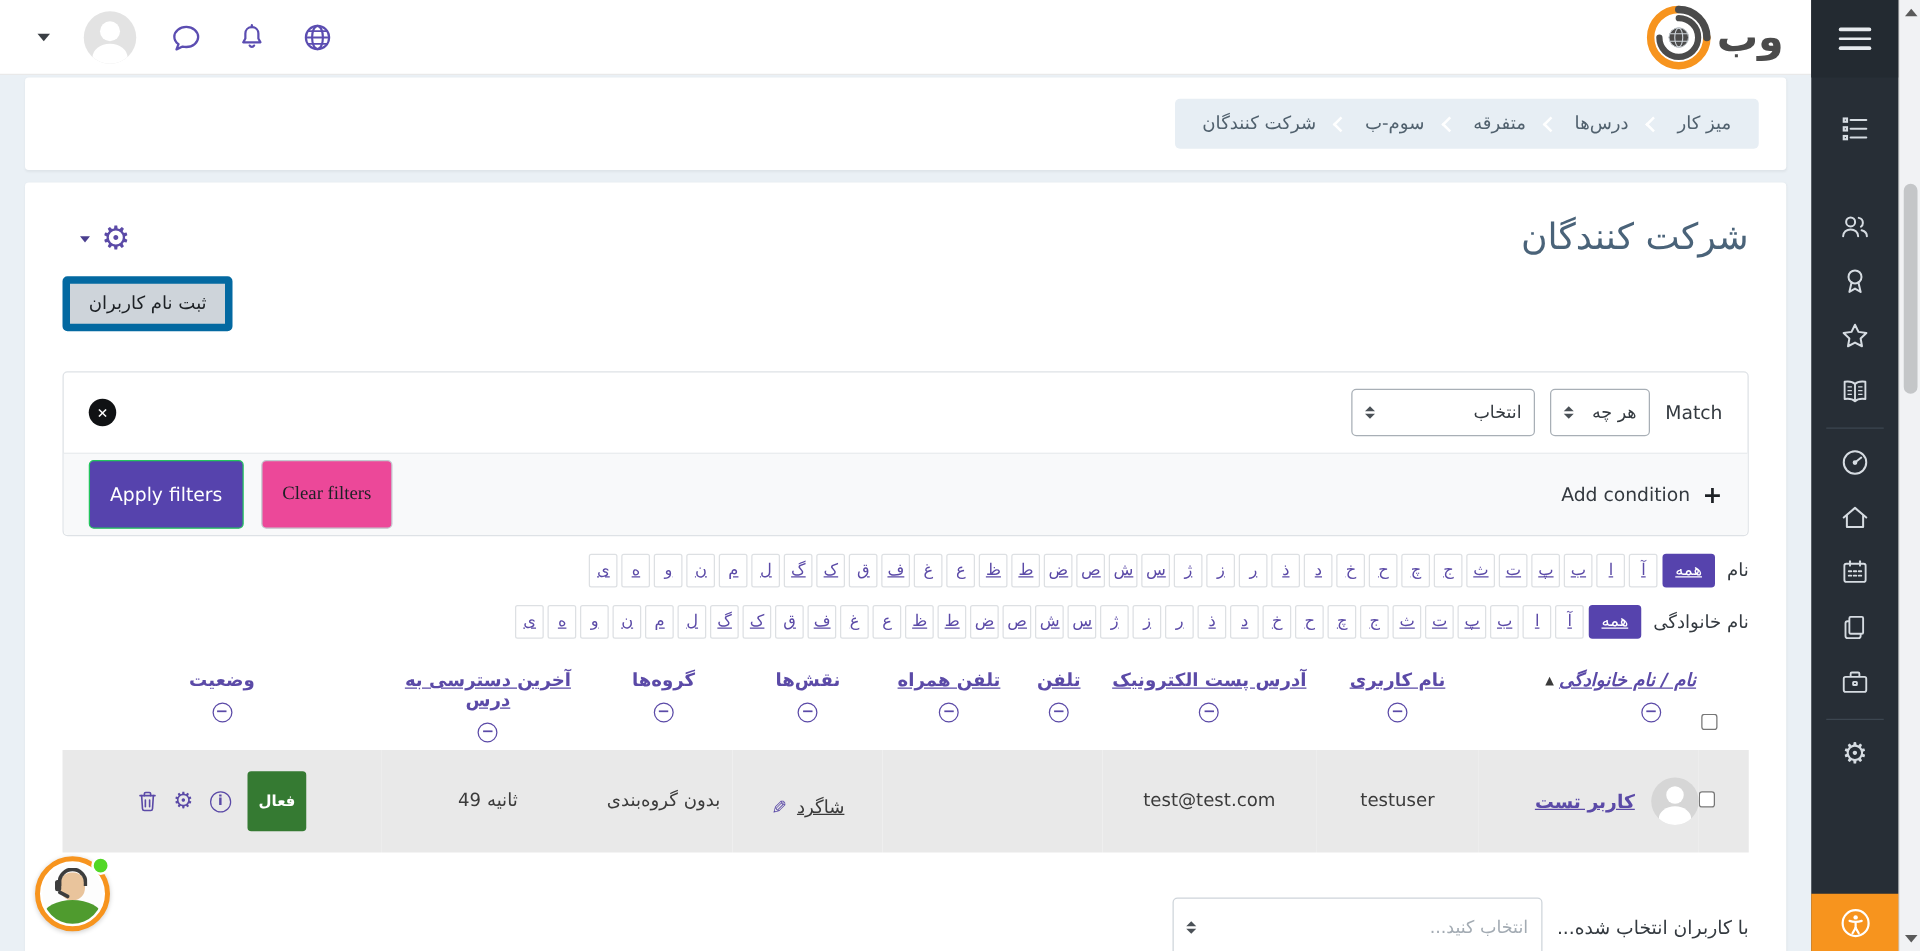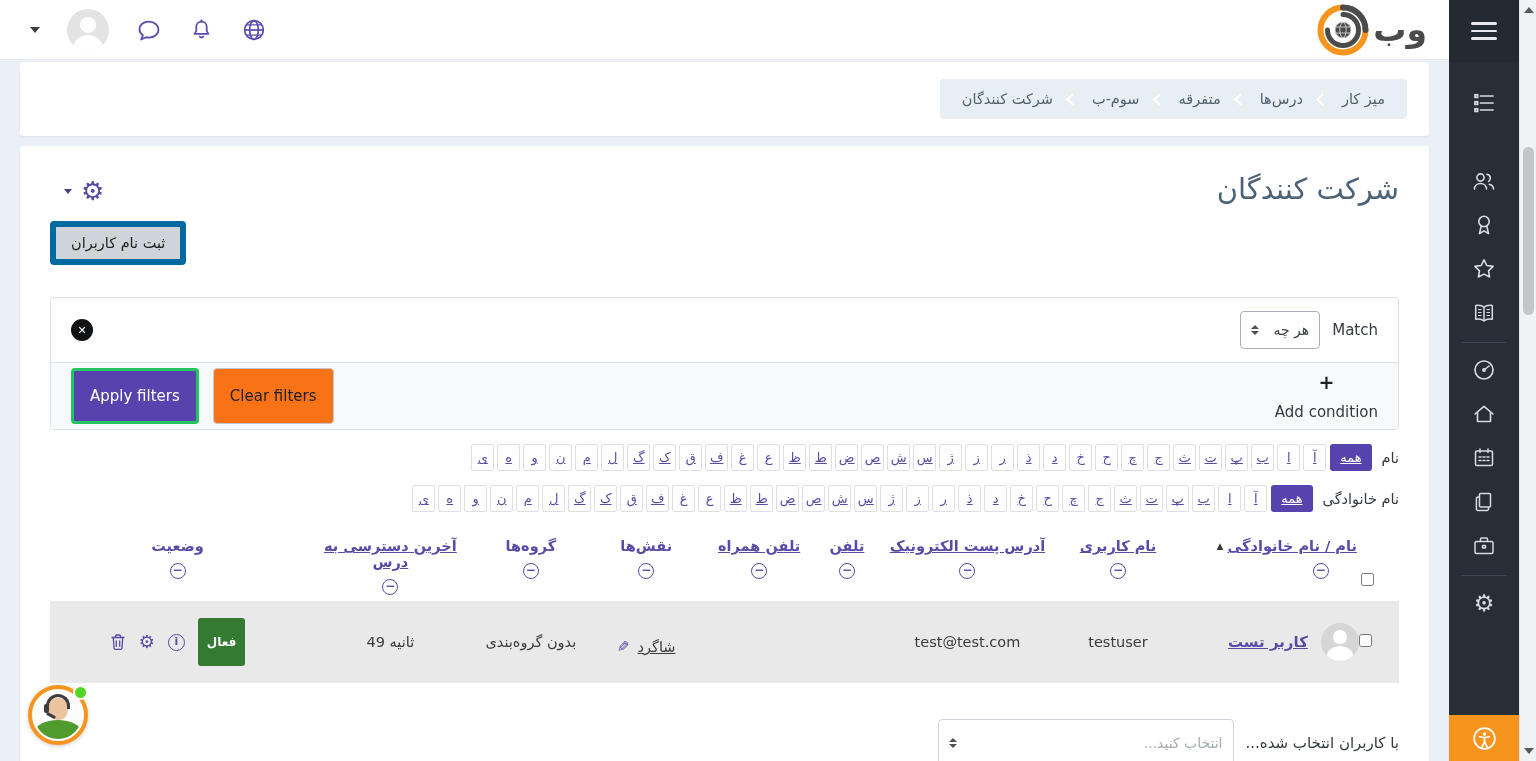--- a/index.html
+++ b/index.html
@@ -65,44 +65,44 @@
   .sel { border:1px solid #a8afb6; border-radius:4px; height:38px; background:#fff; display:flex; align-items:center; justify-content:space-between; padding:0 10px; cursor:pointer; font-size:14px; color:#343a40; }
   .sel-mini { width:80px; }
   .sel-wide { width:147px; }
   .updown { display:flex; flex-direction:column; align-items:center; gap:2px; }
   .updown i { display:block; width:0; height:0; border-left:4px solid transparent; border-right:4px solid transparent; }
   .updown .u { border-bottom:4.5px solid #4b5157; }
   .updown .d { border-top:4.5px solid #4b5157; }
   .x-close { width:22px; height:22px; border-radius:50%; background:#101214; color:#fff; display:flex; align-items:center; justify-content:center; font-size:11px; font-weight:bold; cursor:pointer; }
   .x-close::before { content:"✕"; }
   .filter-footer { background:#f8f9fa; border-top:1px solid #dee2e6; border-radius:0 0 4px 4px; padding:5px 20px; display:flex; justify-content:space-between; align-items:center; min-height:41px; }
-  .add-cond { display:flex; align-items:center; gap:10px; cursor:pointer; color:#343a40; font-size:15px;flex-direction:column; }
+  .add-cond { display:flex; align-items:center; gap:10px; cursor:pointer; color:#343a40; font-size:15px; }
   .plus-icon { font-weight:bold; font-size:19px; color:#1d2125; }
   .plus-icon::before { content:"+"; }
   .footer-btns { display:flex; direction:ltr; gap:14px; }
-  .btn-primary { background:#5643ad; border:3px solid #22c55e; color:#fff; padding:6px 16px; font-size:15px; }
-  .btn-clear { background:#f97316; border:1px solid #c3c9cf; color:#1d2125; padding:18px 16px; font-size:15px; }
+  .btn-primary { background:#5643ad; border:1px solid #22c55e; color:#fff; padding:6px 16px; font-size:15px; }
+  .btn-clear { background:#ec4899; border:1px solid #c3c9cf; color:#1d2125; padding:18px 16px; font-size:15px;font-family:Liberation Serif, serif; }
 
   .count { direction:ltr; text-align:right; margin:18px 55px 0 0; font-size:15px; color:#3a3a3a; }
 
   
   .alpha-row { display:flex; align-items:center; margin-top:14px; flex-wrap:nowrap; }
   .alpha-label { font-size:14.5px; color:#343a40; margin-left:10px; white-space:nowrap; }
   .alpha-all { background:#5643ad; color:#fff; text-decoration:underline; font-size:13px; padding:6px 10px; border-radius:3px; margin-left:4px; cursor:pointer; }
   .letters { display:flex; }
   .letter { border:1px solid #dde0e3; background:#fff; color:#5b4aa7; text-decoration:underline; font-size:13px; min-width:23px; padding:5px 2px; text-align:center; margin-left:3px; cursor:pointer; border-radius:2px; }
 
   
   table.participants { width:100%; border-collapse:collapse; table-layout:fixed; margin-top:18px; }
   thead th { font-size:14.5px; color:#5b4aa7; font-weight:bold; text-align:center; vertical-align:top; padding:8px 2px 6px; }
   th .hlink { text-decoration:underline; cursor:pointer; }
   .sort-caret { font-size:9px; color:#3b3b3b; margin:0 4px; vertical-align:2px; }
   .minus { display:inline-block; width:16px; height:16px; border:1px solid #5b4aa7; border-radius:50%; color:#5b4aa7; font-size:12px; line-height:13px; text-align:center; margin-top:9px; cursor:pointer; }
   .minus::before { content:"−"; }
-  th.th-name { text-align:right; }
+  th.th-name { text-align:right;font-style:italic; }
   th.th-name .minus { margin-right:28px; }
   th.th-check { vertical-align:bottom; padding-bottom:12px; text-align:left; }
   tbody tr.row { background:#e9e9e9; height:82px; }
   tbody td { font-size:14.5px; color:#3b3b3b; text-align:center; vertical-align:middle; }
   .ltr { direction:ltr; unicode-bidi:embed; }
   .name-cell { text-align:right; }
   .name-wrap { display:flex; align-items:center; gap:13px; }
   .avatar-row { width:38px; height:38px; border-radius:50%; background:#d6d6d6; position:relative; overflow:hidden; flex-shrink:0; }
   .avatar-row .head { position:absolute; top:7px; left:12px; width:14px; height:14px; border-radius:50%; background:#fff; }
   .avatar-row .bod { position:absolute; top:23px; left:6px; width:26px; height:20px; border-radius:50%; background:#fff; }
@@ -311,20 +311,27 @@
       <div class="enrol-row">
         <button class="btn btn-secondary">ثبت نام کاربران</button>
       </div>
 
       <div class="filter-box">
         <div class="filter-body">
           <div class="match-group">
             <span class="match-label">Match</span>
             <div class="sel sel-mini">
               <span>هر چه</span>
+              <span class="updown">
+                  <i class="u"></i>
+                  <i class="d"></i>
+                </span>
+            </div>
+            <div class="sel sel-wide">
+              <span>انتخاب</span>
               <span class="updown">
                   <i class="u"></i>
                   <i class="d"></i>
                 </span>
             </div>
           </div>
           <span class="x-close"></span>
         </div>
         <div class="filter-footer">
           <div class="add-cond">

